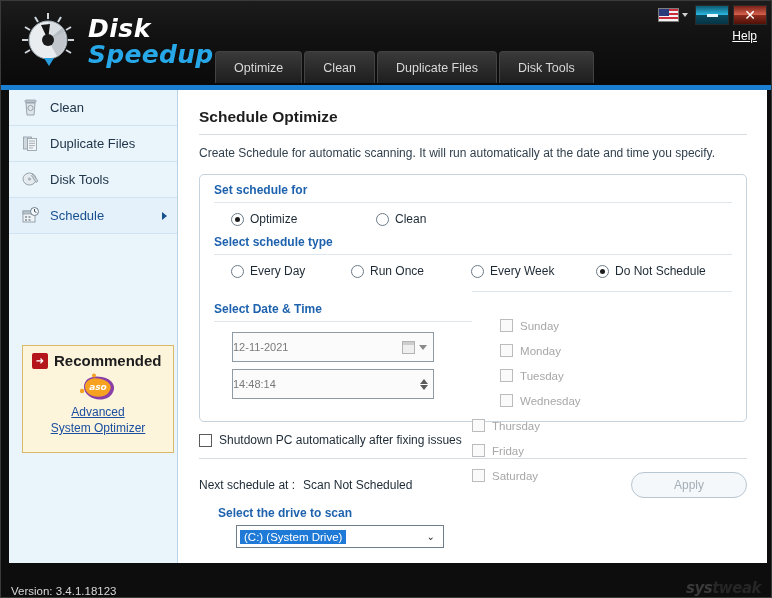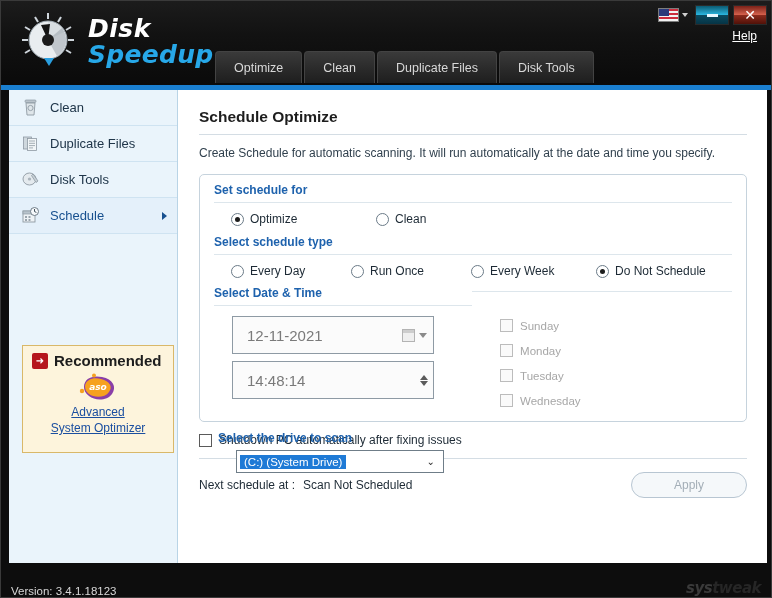--- a/index.html
+++ b/index.html
@@ -167,27 +167,27 @@
   .rdot {
     width: 13px; height: 13px; border-radius: 50%; border: 1px solid #6b7b88;
     background: #fff; position: relative; flex: 0 0 13px;
   }
   .rdot.on::after {
     content: ""; position: absolute; left: 3px; top: 3px; width: 5px; height: 5px;
     border-radius: 50%; background: #1d1d1d;
   }
 
   .cols { display: flex; margin-top: 8px; }
-  .col-l { width: 270px; }
+  .col-l { width: 270px; margin-top: 16px; }
   .col-r { width: 272px; }
 
   .field {
-    margin-top: 7px; width: 202px; height: 38px; border: 1px solid #8e9aa4;
-    background: #fbfbfb; display: flex; align-items: center; padding: 0 2px 0 14px;
-    color: #7a7a7a; font-size: 15px; position: relative;
+    margin-top: 7px; width: 202px; height: 30px; border: 1px solid #8e9aa4;
+    background: #fbfbfb; display: flex; align-items: center; padding: 0 2px 0 0;
+    color: #7a7a7a; font-size: 11px; position: relative;
   }
   .field .spin { margin-left: auto; display: flex; flex-direction: column; gap: 1px; padding-right: 3px; }
   .spin .up { width: 0; height: 0; border-left: 4px solid transparent;
     border-right: 4px solid transparent; border-bottom: 5px solid #5b5b5b; }
   .spin .dn { width: 0; height: 0; border-left: 4px solid transparent;
     border-right: 4px solid transparent; border-top: 5px solid #5b5b5b; }
   .field .calglyph {
     margin-left: auto; display: flex; align-items: center; gap: 4px; padding-right: 4px;
   }
   .cal-sq { width: 13px; height: 13px; border: 1px solid #b3b3b3; background: #efefef; position: relative; }
@@ -486,20 +486,34 @@
                 </label>
                 <label class="daycb">
                   <span class="cbox"></span>
                   <span>Tuesday</span>
                 </label>
                 <label class="daycb">
                   <span class="cbox"></span>
                   <span>Wednesday</span>
                 </label>
               </div>
+              <div class="days-col">
+                <label class="daycb">
+                  <span class="cbox"></span>
+                  <span>Thursday</span>
+                </label>
+                <label class="daycb">
+                  <span class="cbox"></span>
+                  <span>Friday</span>
+                </label>
+                <label class="daycb">
+                  <span class="cbox"></span>
+                  <span>Saturday</span>
+                </label>
+              </div>
             </div>
           </div>
         </div>
 
         <div class="drive-label" style="margin-left:4px;">Select the drive to scan</div>
         <div class="drive-sel" style="margin-left:22px;">
           <span class="val">(C:)  (System Drive)</span>
           <span class="chev">⌄</span>
         </div>
       </div>

